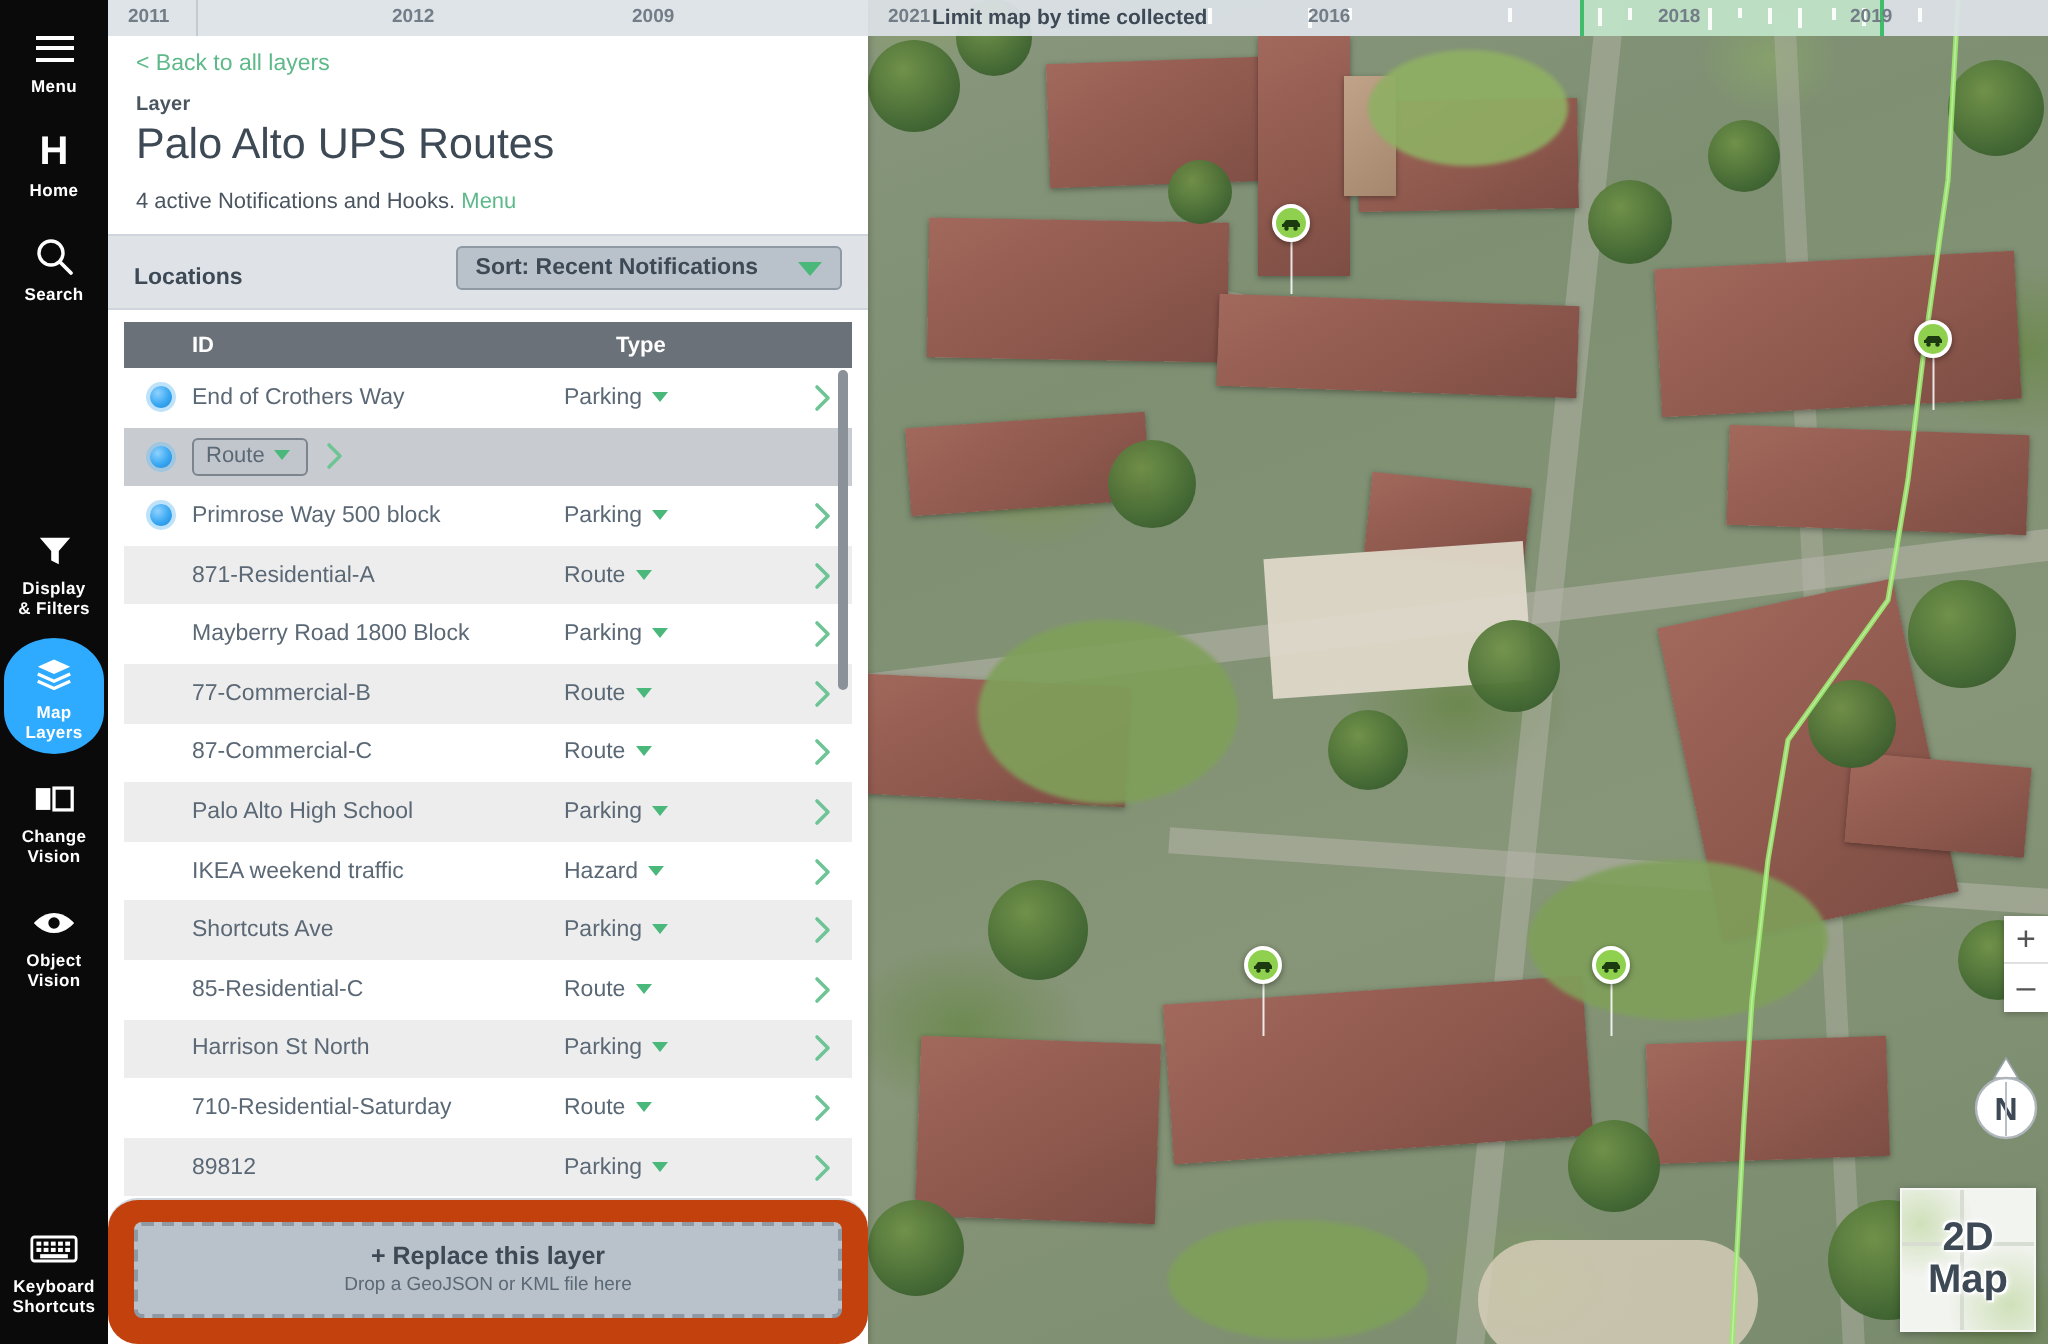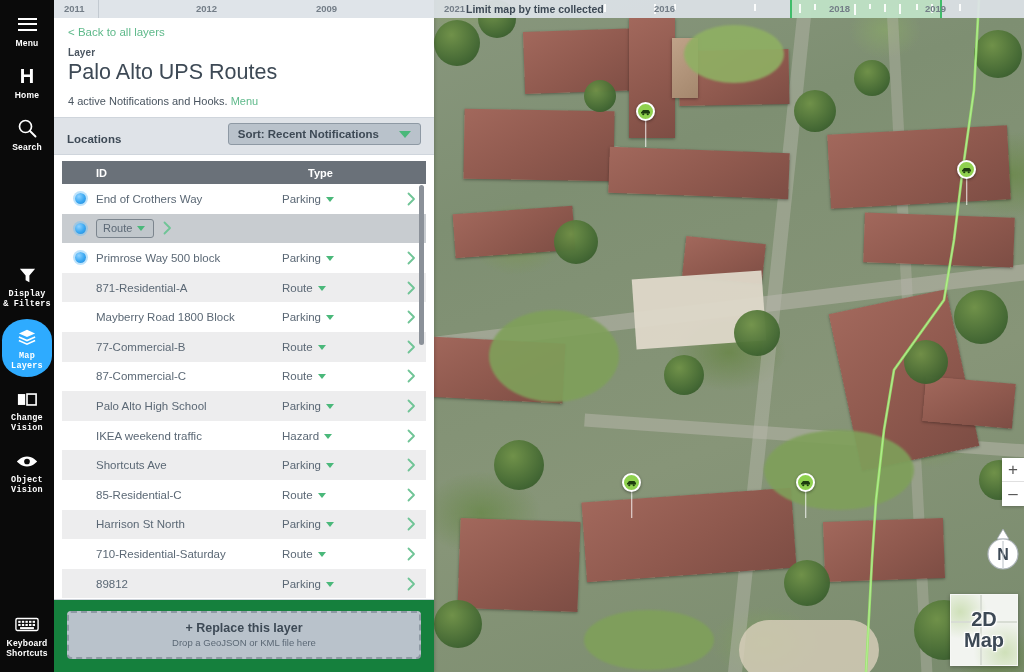--- a/index.html
+++ b/index.html
@@ -27,21 +27,21 @@
   .nav-item .nav-lbl {
     font-size:8.5px; font-weight:bold; line-height:10px; letter-spacing:.2px;
     color:#fff;
   }
   .nav-item.active::before {
     content:""; position:absolute; left:2px; right:2px; top:2px; bottom:2px;
     background:#2eabff; border-radius:26px/22px; z-index:0;
   }
   .nav-item.active .nav-ico, .nav-item.active .nav-lbl { position:relative; z-index:1; }
   #nav-top { padding-top:4px; }
-  #nav-mid { position:absolute; top:255px; left:0; width:68px;font-family:Liberation Mono, monospace; }
+  #nav-mid { position:absolute; top:255px; left:0; width:68px; }
   #nav-bot { position:absolute; bottom:6px; left:0; width:54px; }
 
   
   .ico-burger { width:19px; height:13px; display:block; }
   .ico-burger i { display:block; height:2px; background:#fff; margin-bottom:3.5px; }
   .ico-burger i:last-child { margin-bottom:0; }
   .ico-h { font-size:20px; font-weight:bold; line-height:20px; font-family:"Liberation Sans",sans-serif; }
 
   
   #panel {
@@ -123,21 +123,21 @@
   }
   .chev svg { display:block; margin:0 auto; }
   #scrollbar {
     position:absolute; right:10px; top:30px; width:5px; height:270px;
     background:transparent;
   }
   #scroll-thumb { width:5px; height:160px; background:#8b9199; border-radius:3px; }
 
   
   #panel-foot {
-    flex:0 0 auto; background:#15803d; padding:11px 13px 13px; border-top:1px solid #cfd5dc;
+    flex:0 0 auto; background:#c2410c; padding:11px 13px 13px; border-top:1px solid #cfd5dc;border-radius:15px;
   }
   .replace-box {
     border:2px dashed #8e99a4; background:#b9c2cb; border-radius:4px;
     text-align:center; padding:8px 6px 9px; cursor:pointer;
   }
   .replace-t1 { font-size:12.5px; font-weight:bold; color:#3d4955; }
   .replace-t2 { font-size:9.5px; color:#5b6875; margin-top:2px; }
 
   
   #map {

